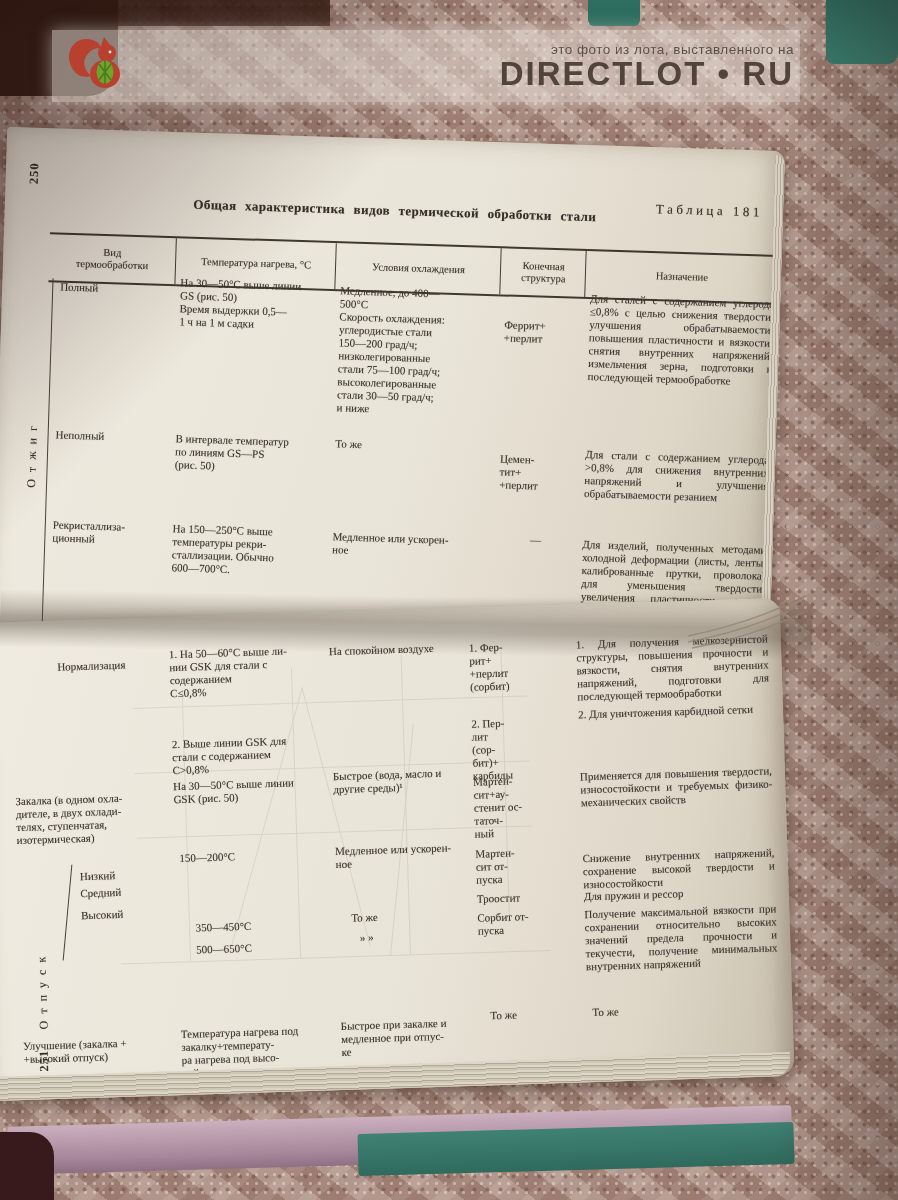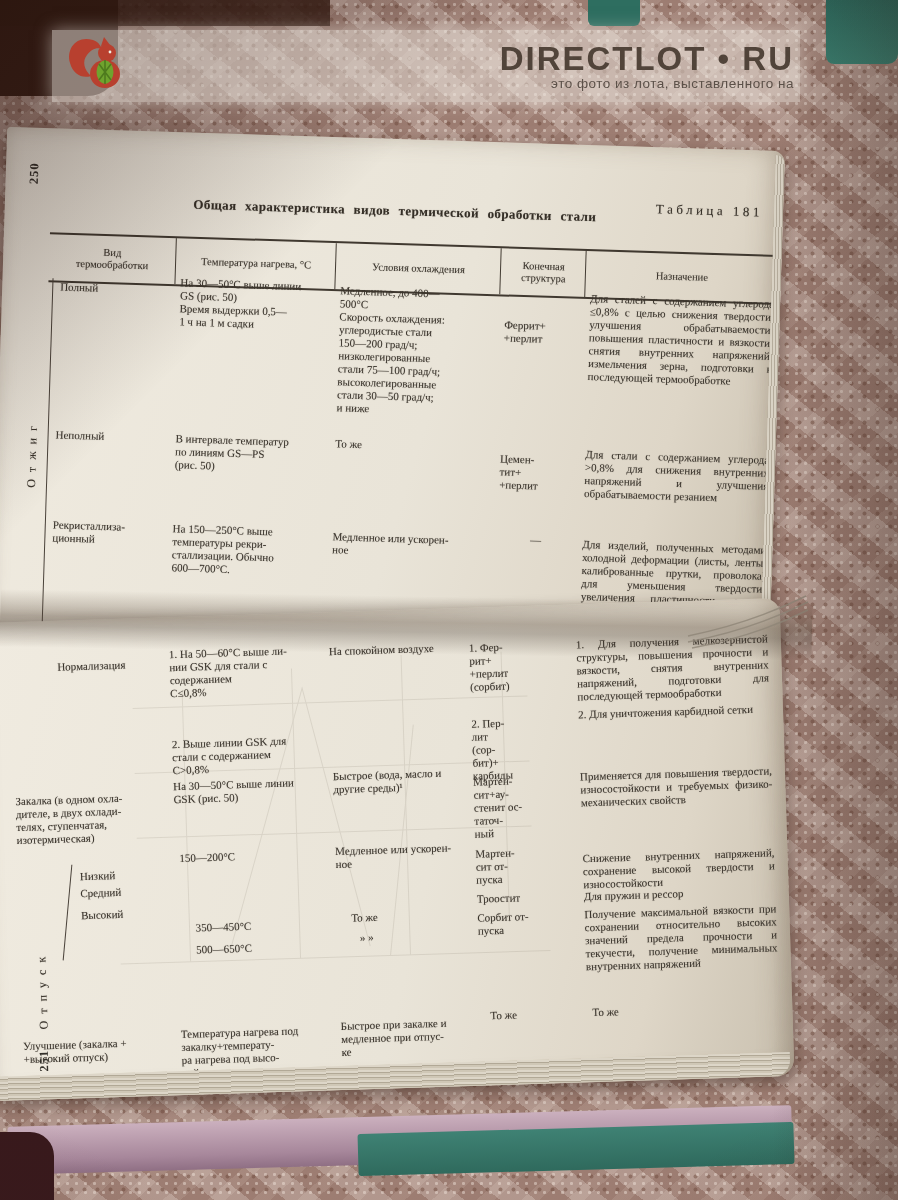--- a/index.html
+++ b/index.html
@@ -248,18 +248,18 @@
         <path d="M30 8 C13 3 3 17 7 31 C10 42 19 47 28 44 C21 38 19 29 24 23 C28 18 33 15 39 17 C37 12 34 9 30 8 Z" fill="#b8402f"></path>
         <path d="M38 14 L41 5 L47 13 Z" fill="#b8402f"></path>
         <circle cx="44" cy="21" r="9" fill="#b8402f"></circle>
         <ellipse cx="42" cy="42" rx="15" ry="14" fill="#b8402f"></ellipse>
         <ellipse cx="42" cy="40" rx="8.5" ry="11.5" fill="#6fa32e"></ellipse>
         <path d="M36 32 L48 48 M48 32 L36 48 M42 28 L42 52" stroke="#4e7a1e" stroke-width="1.6"></path>
         <circle cx="47" cy="20" r="1.4" fill="#f2ece2"></circle>
       </svg>
     </span>
     <span id="wm-text">
+      <div id="wm-line1">это фото из лота, выставленного на</div>
       <div id="wm-brand">DIRECTLOT • RU</div>
-      <div id="wm-line1">это фото из лота, выставленного на</div>
     </span>
   </div>
 
 </div>
 
 </body></html>

